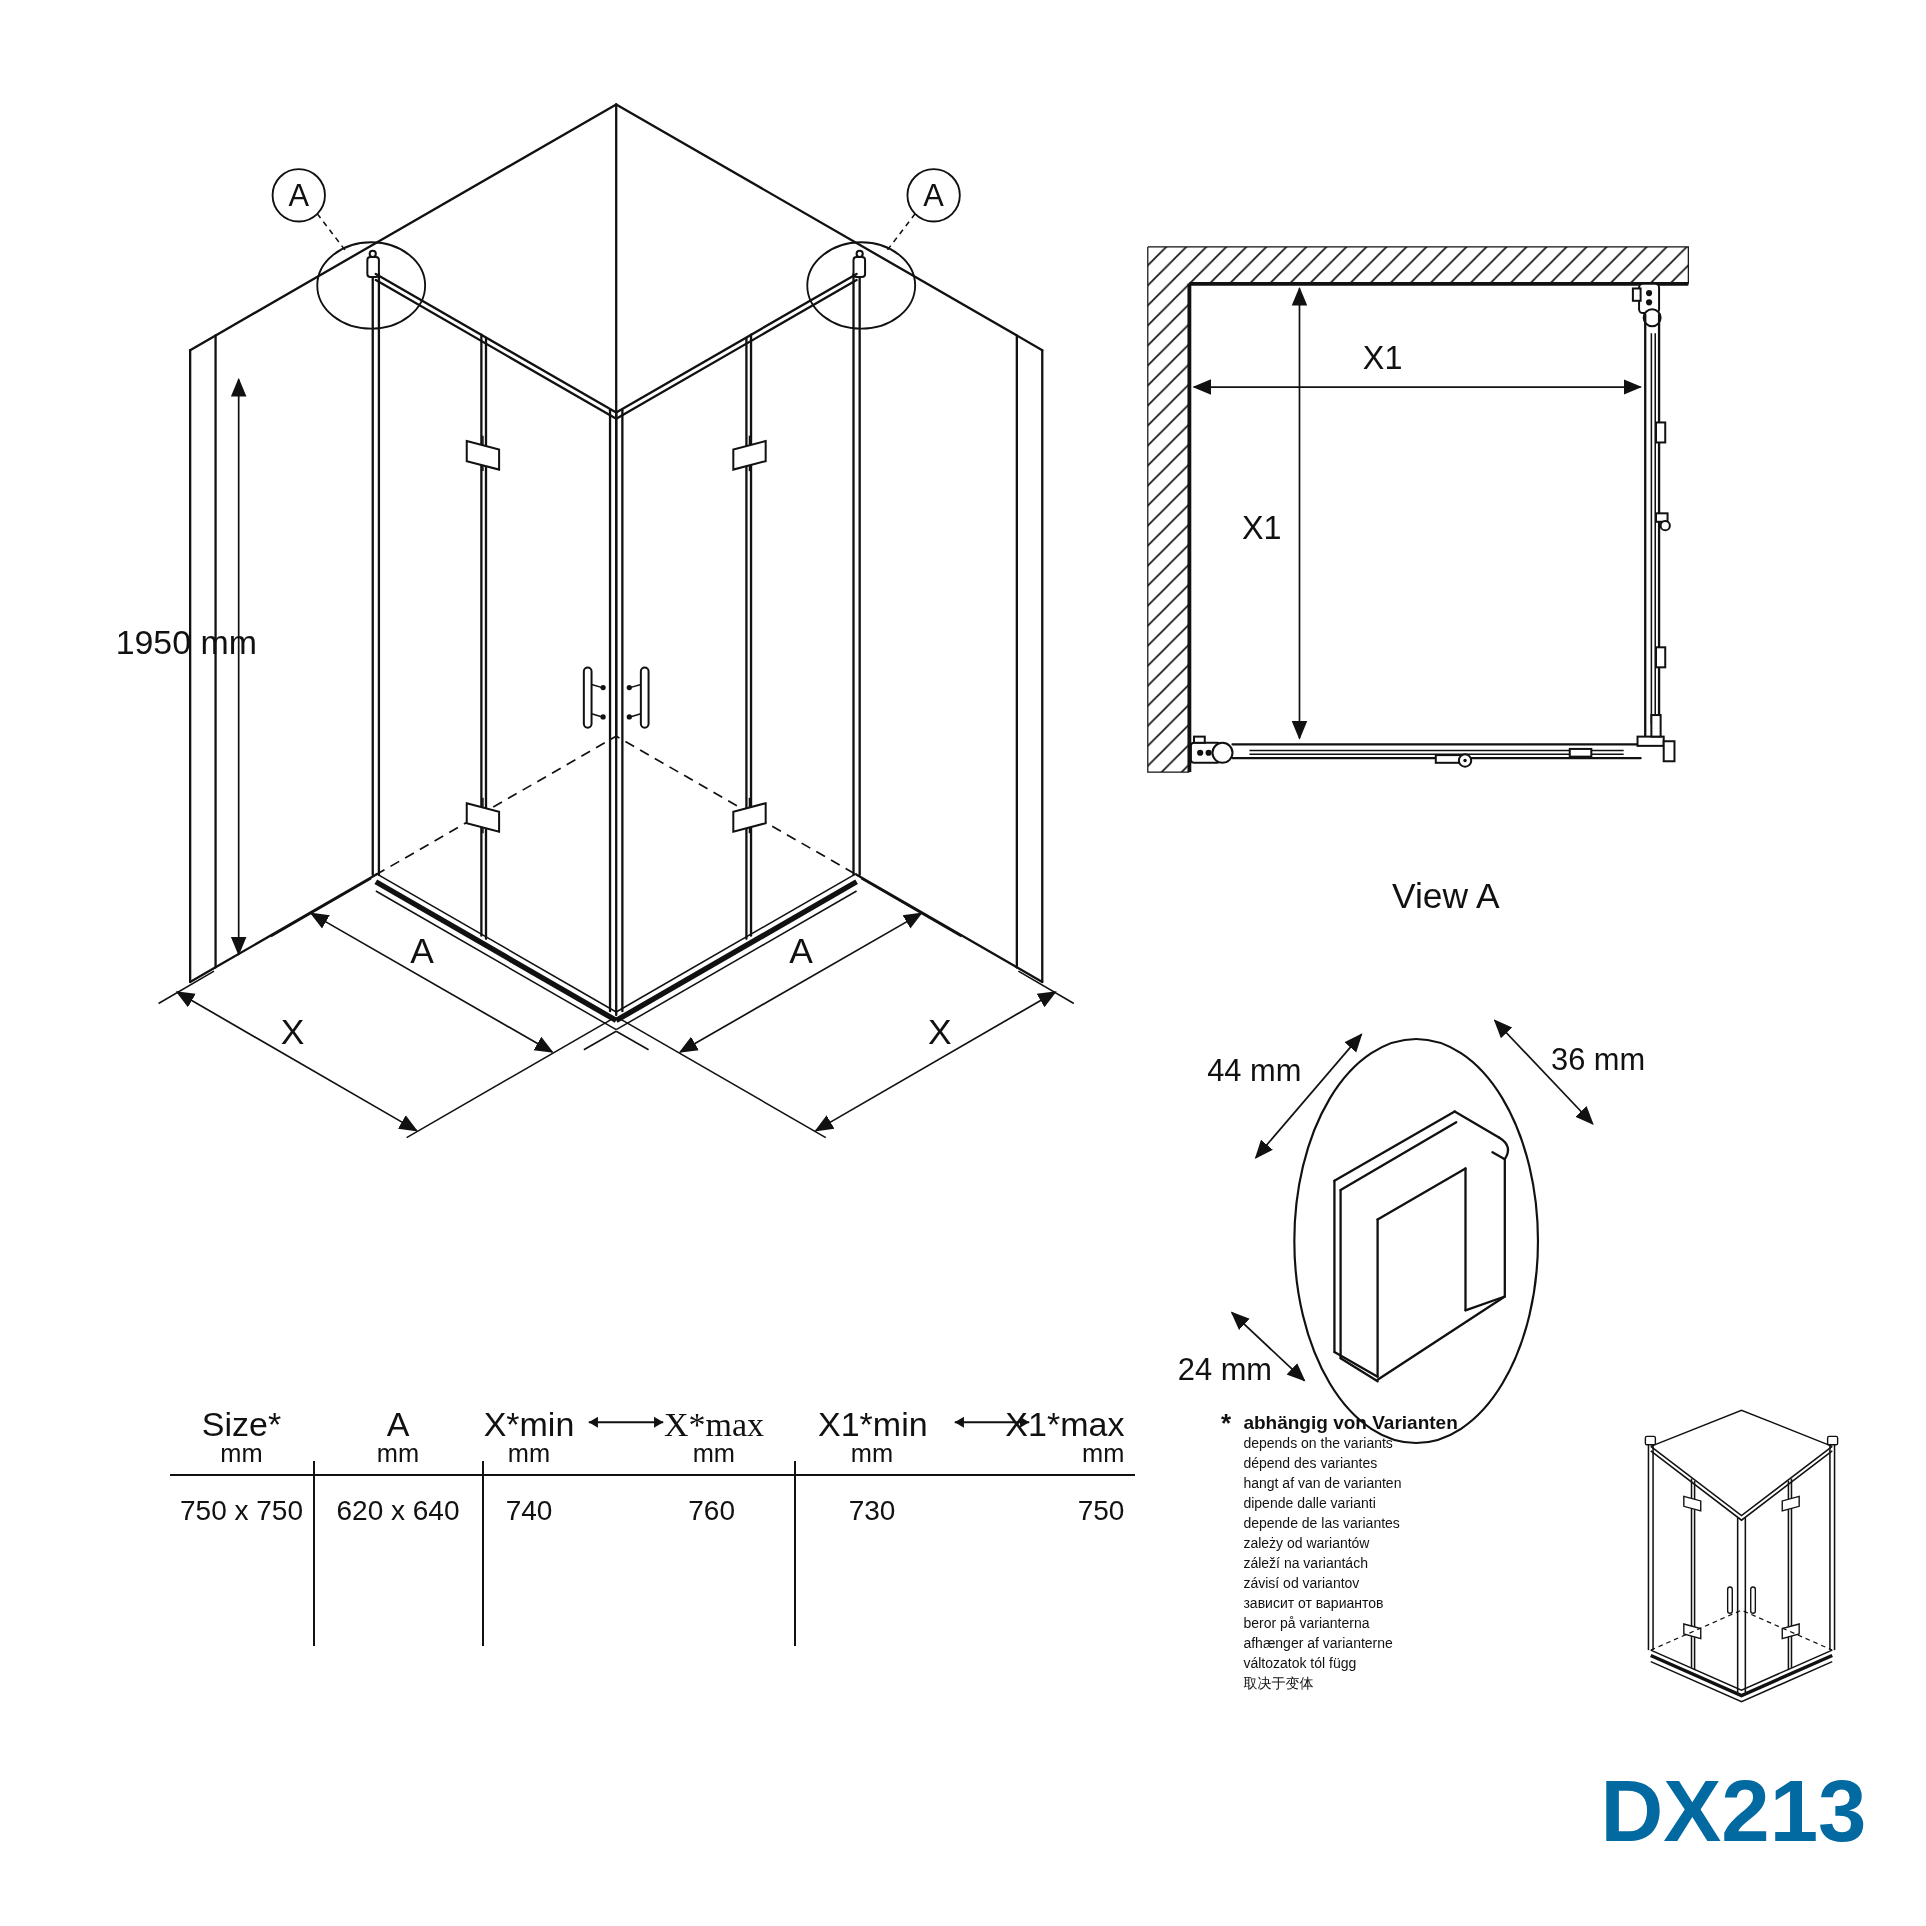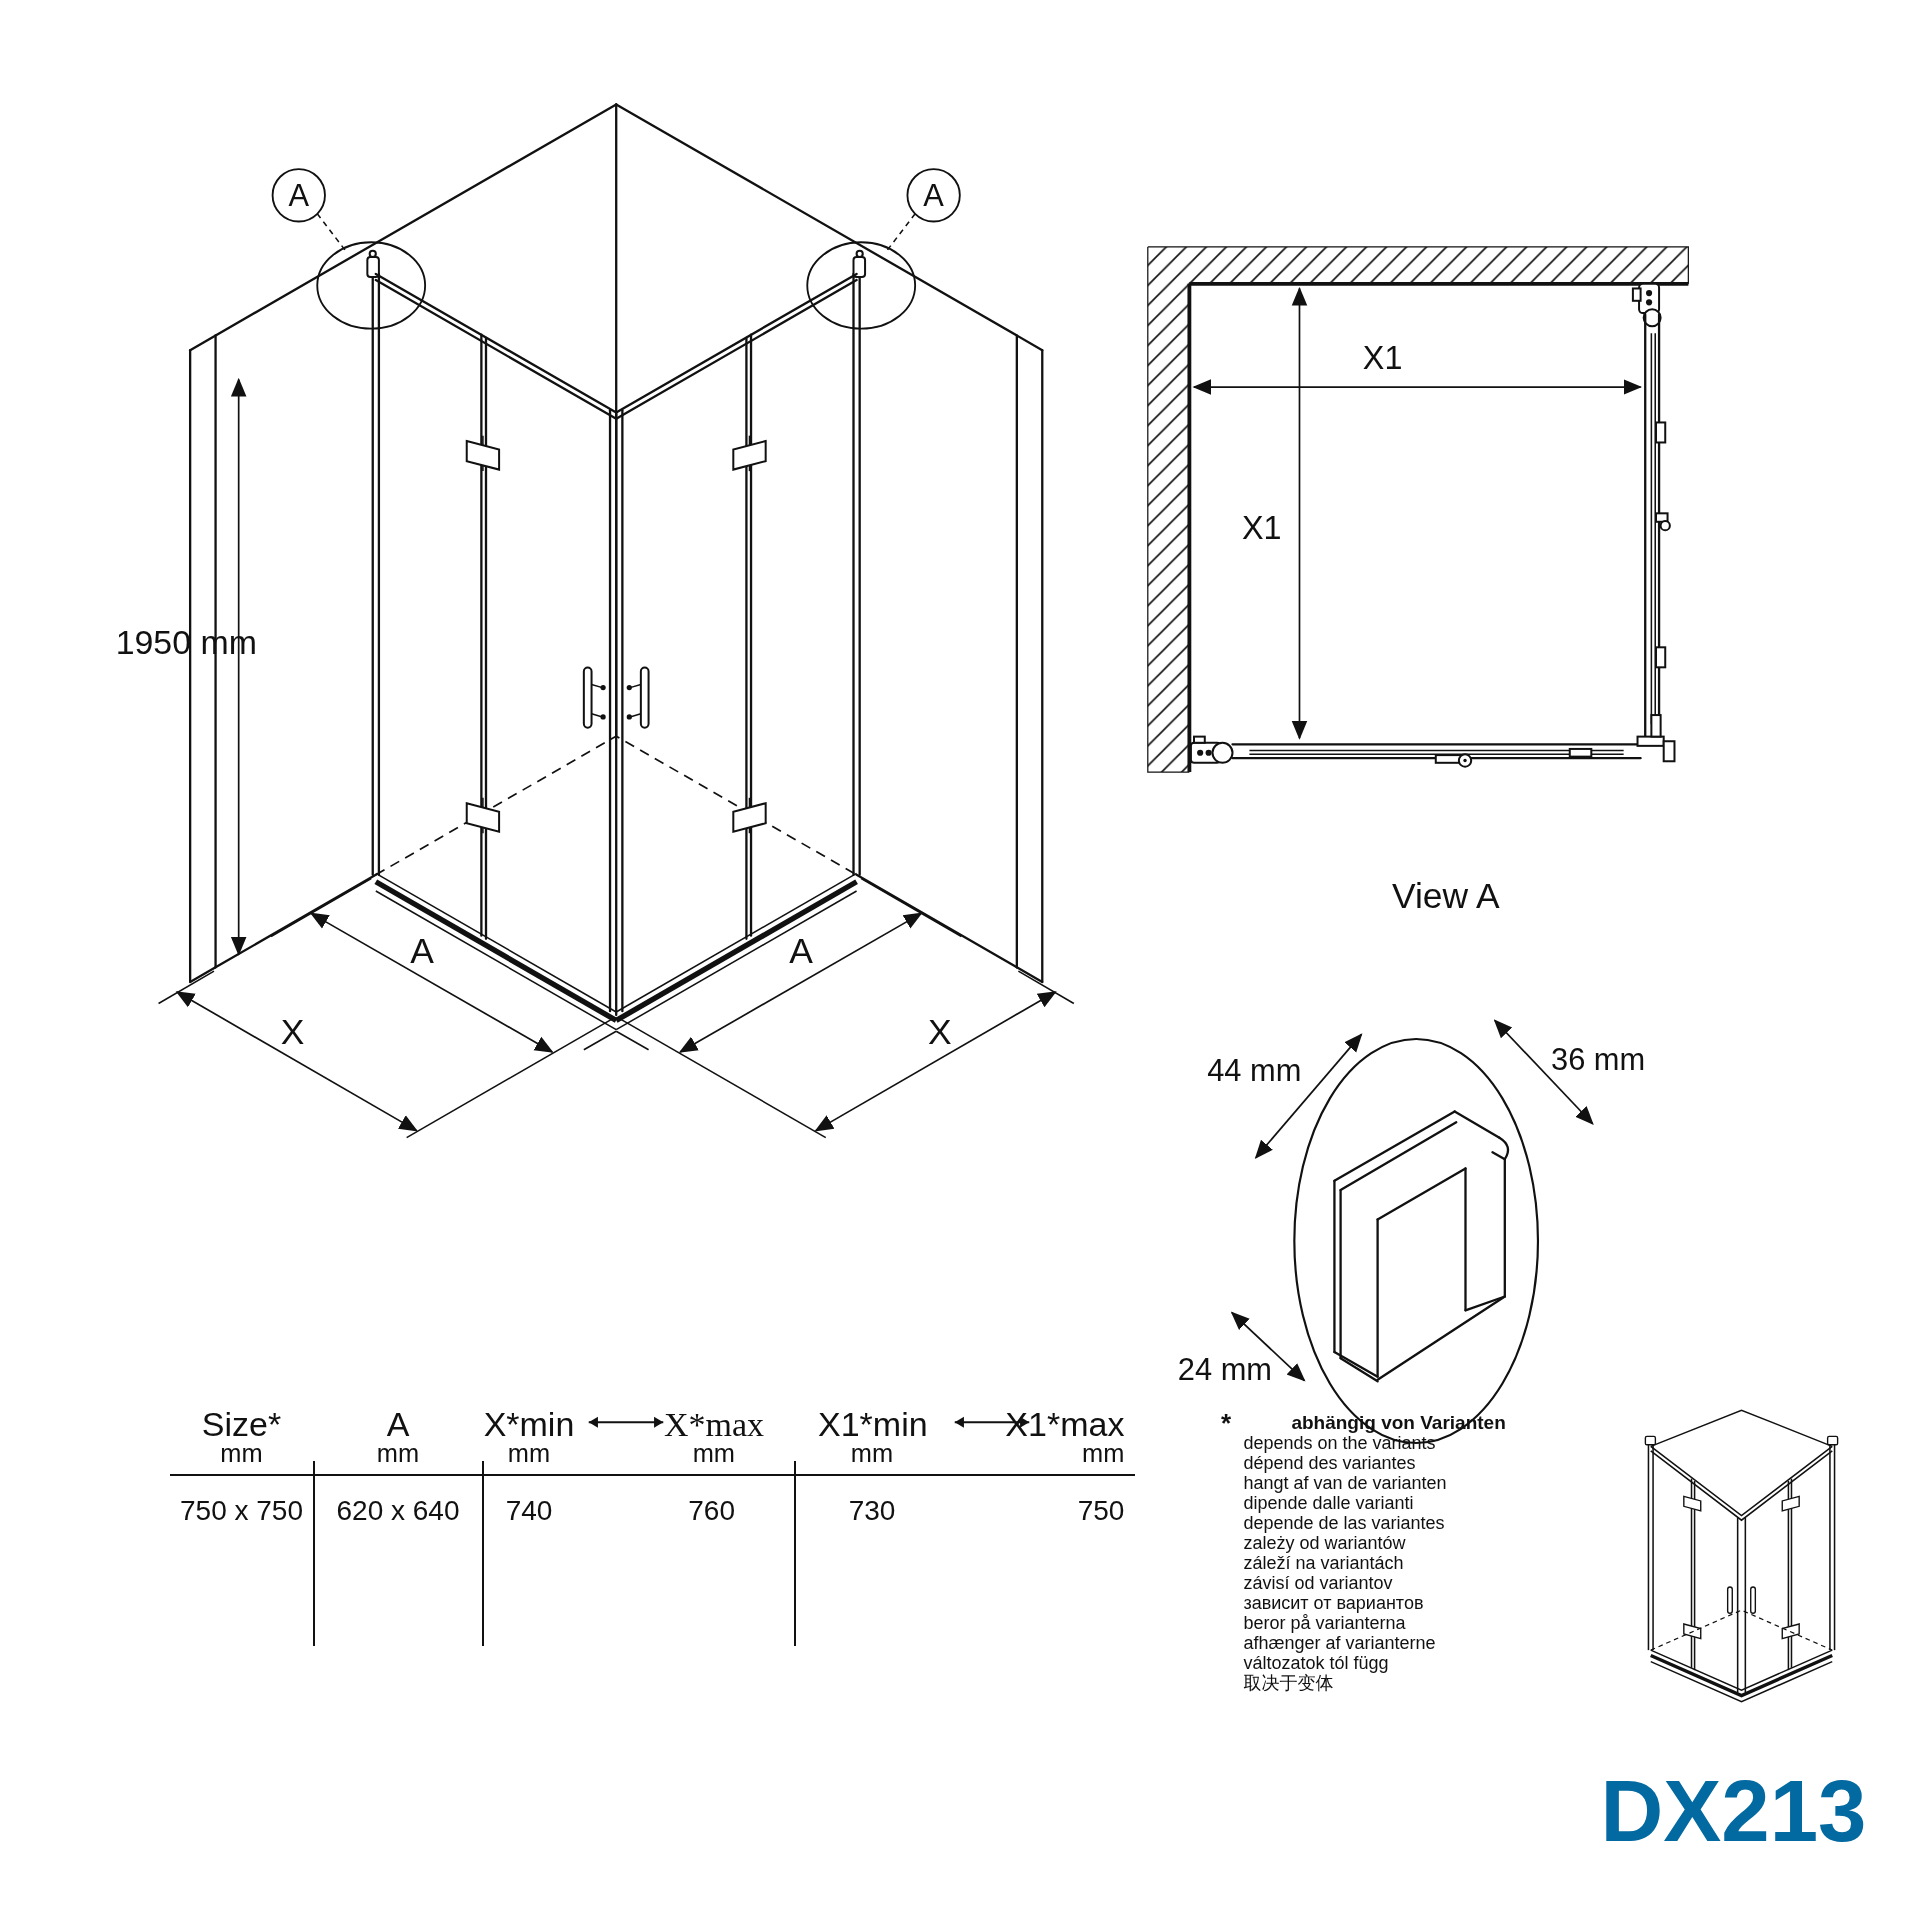--- a/index.html
+++ b/index.html
@@ -28,22 +28,22 @@
   .c4{text-align:right;padding-right:60px;}
   .c4h{text-align:right;padding-right:31px;font-family:Liberation Serif, serif;}
   .c5{text-align:center;padding-left:23px;}
   .c6{text-align:right;padding-right:11.6px;}
   .t-rule{height:1.5px;background:#111;margin-top:6.2px;}
   .v-sep{position:absolute;width:1.5px;background:#111;top:56px;height:185px;}
   .h-arrow{position:absolute;top:7.7px;height:18.5px;}
   
   .footnote{position:absolute;left:1221px;top:1413px;display:flex;gap:12.3px;}
   .fn-sym{font-size:26px;font-weight:700;line-height:20px;}
-  .fn-primary{font-size:19px;font-weight:700;line-height:20px;margin-left:48px;}
-  .fn-line{font-size:18px;line-height:20px;}
+  .fn-primary{font-size:19px;font-weight:700;line-height:20px;}
+  .fn-line{font-size:14px;line-height:20px;}
   
   .model-code{position:absolute;left:1564px;top:1761px;width:339px;text-align:center;
               font-size:87px;font-weight:700;letter-spacing:0;color:#0369a1;}
 </style>
 </head>
 <body>
 
 <div class="sheet">
 
   <svg class="abs" style="left:100px;top:31px;" width="1017" height="1210" viewBox="0 0 1320 1570">

